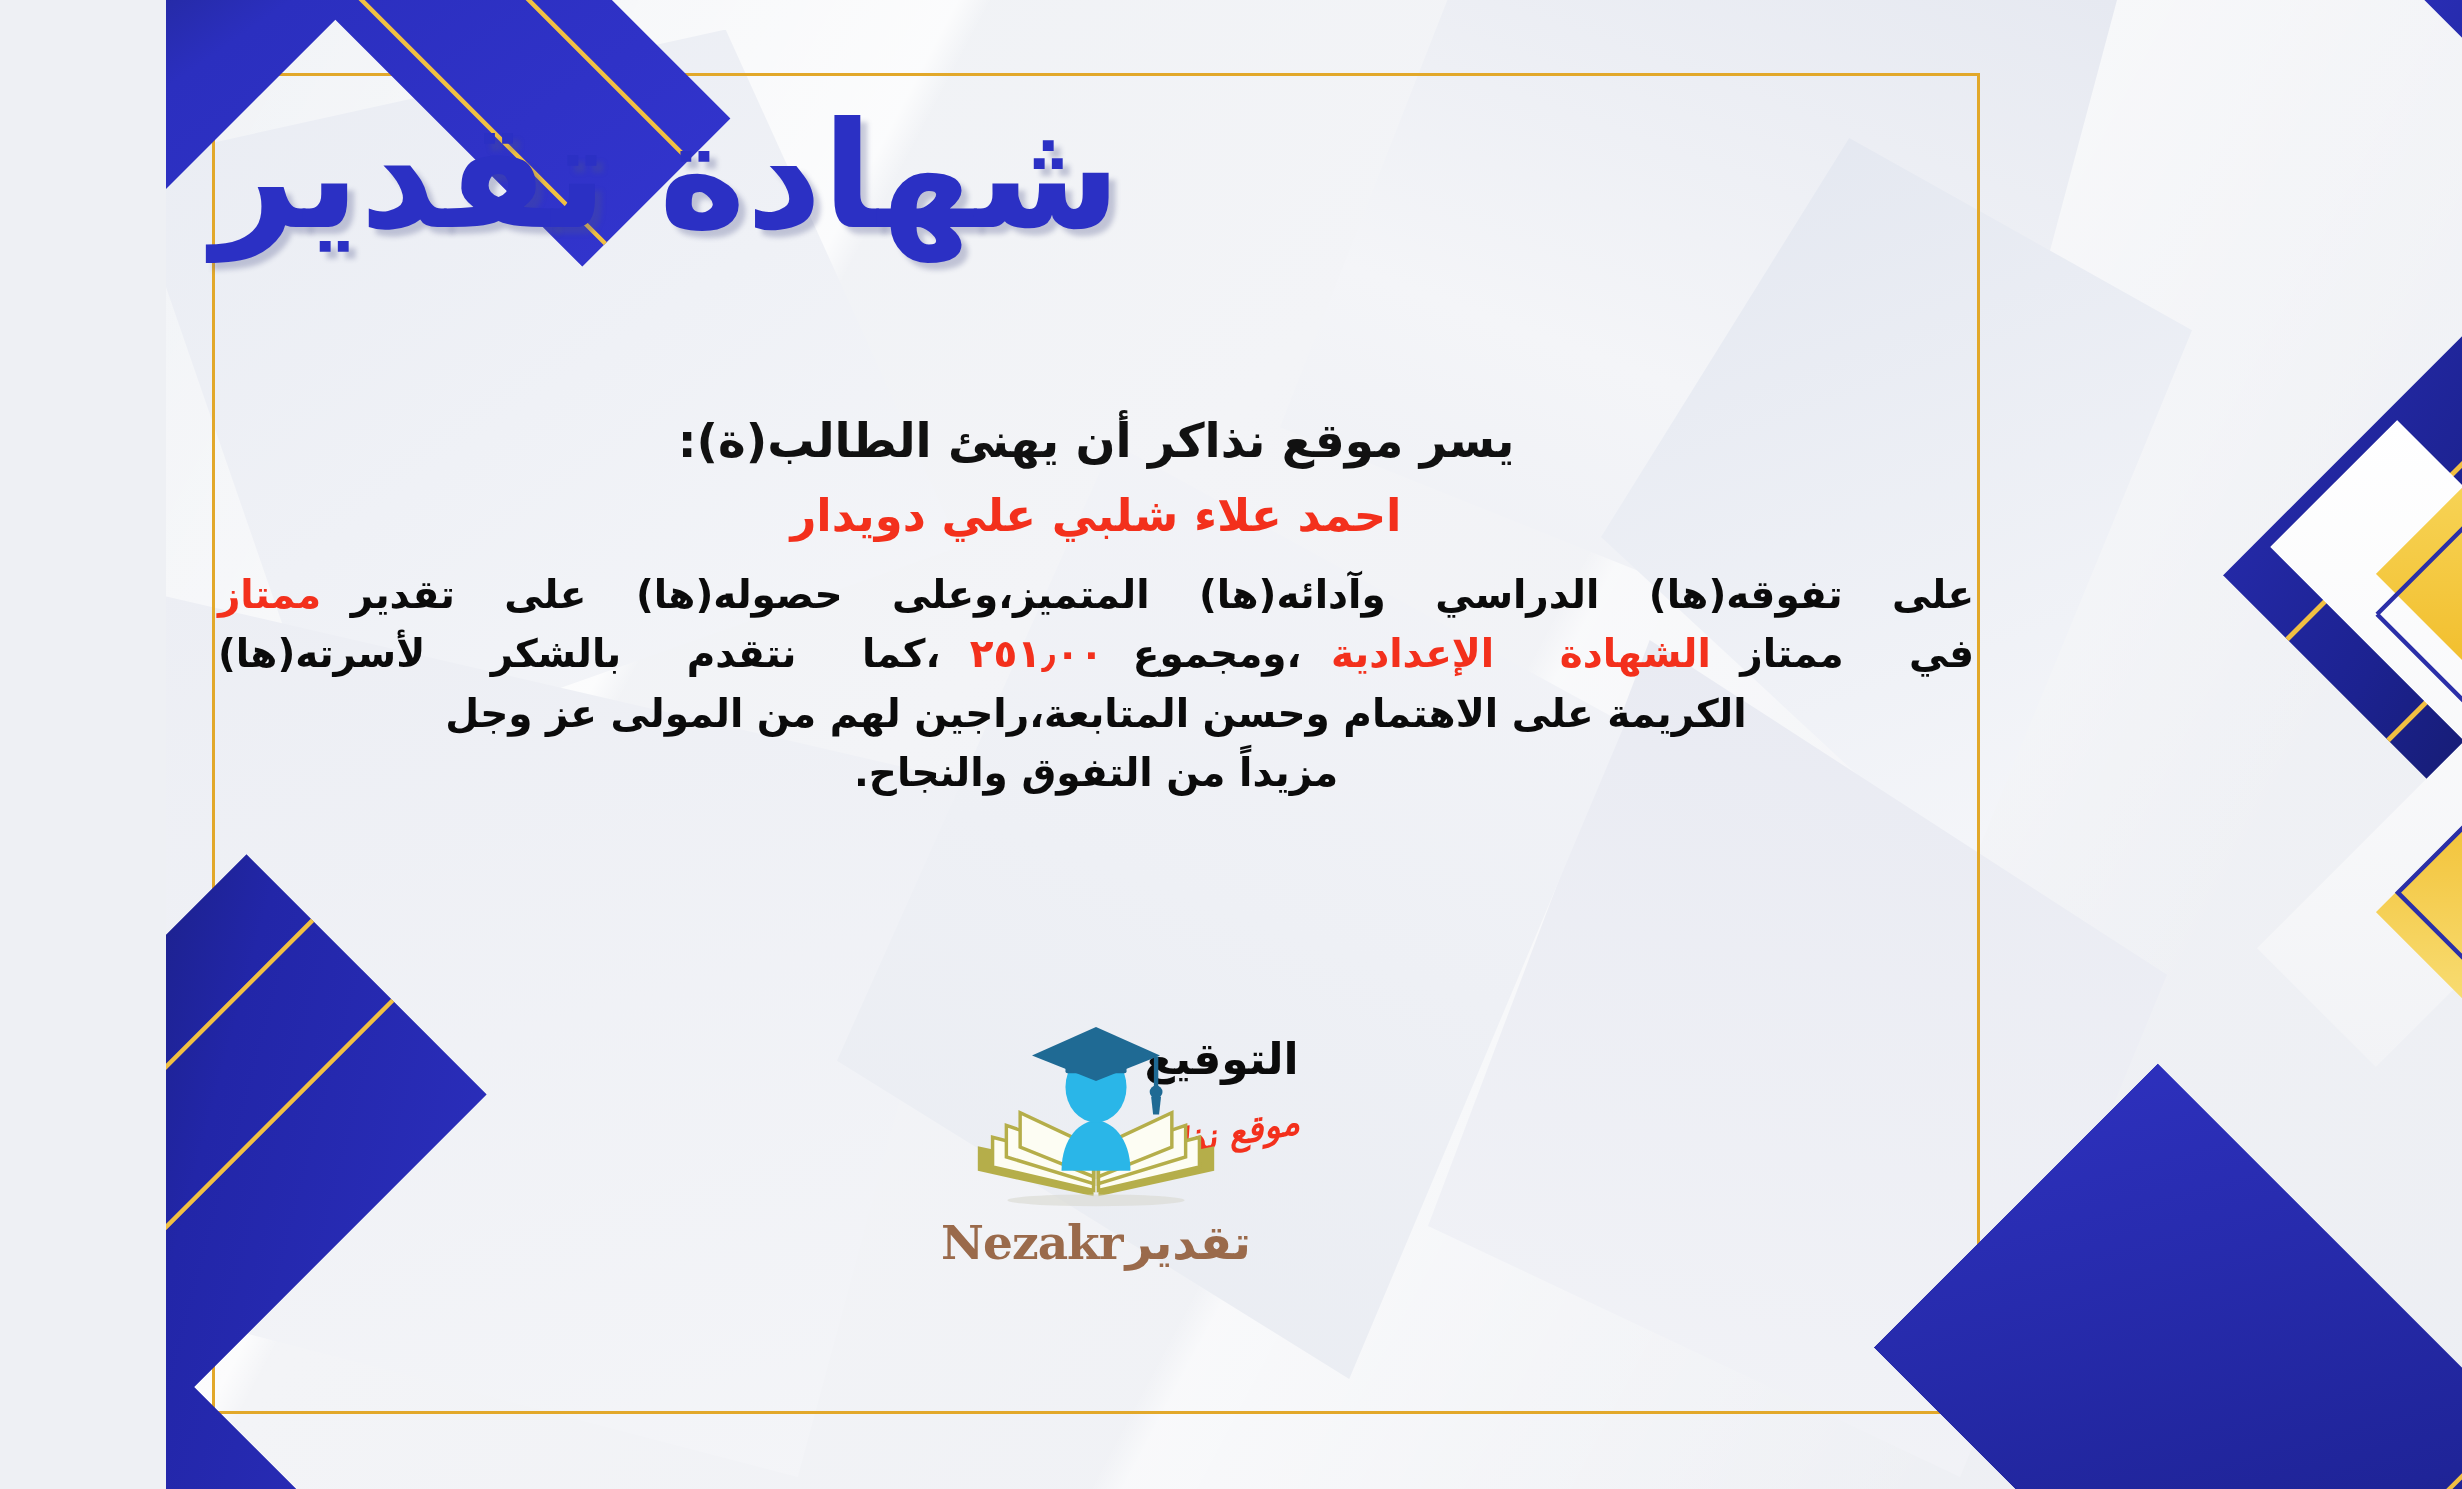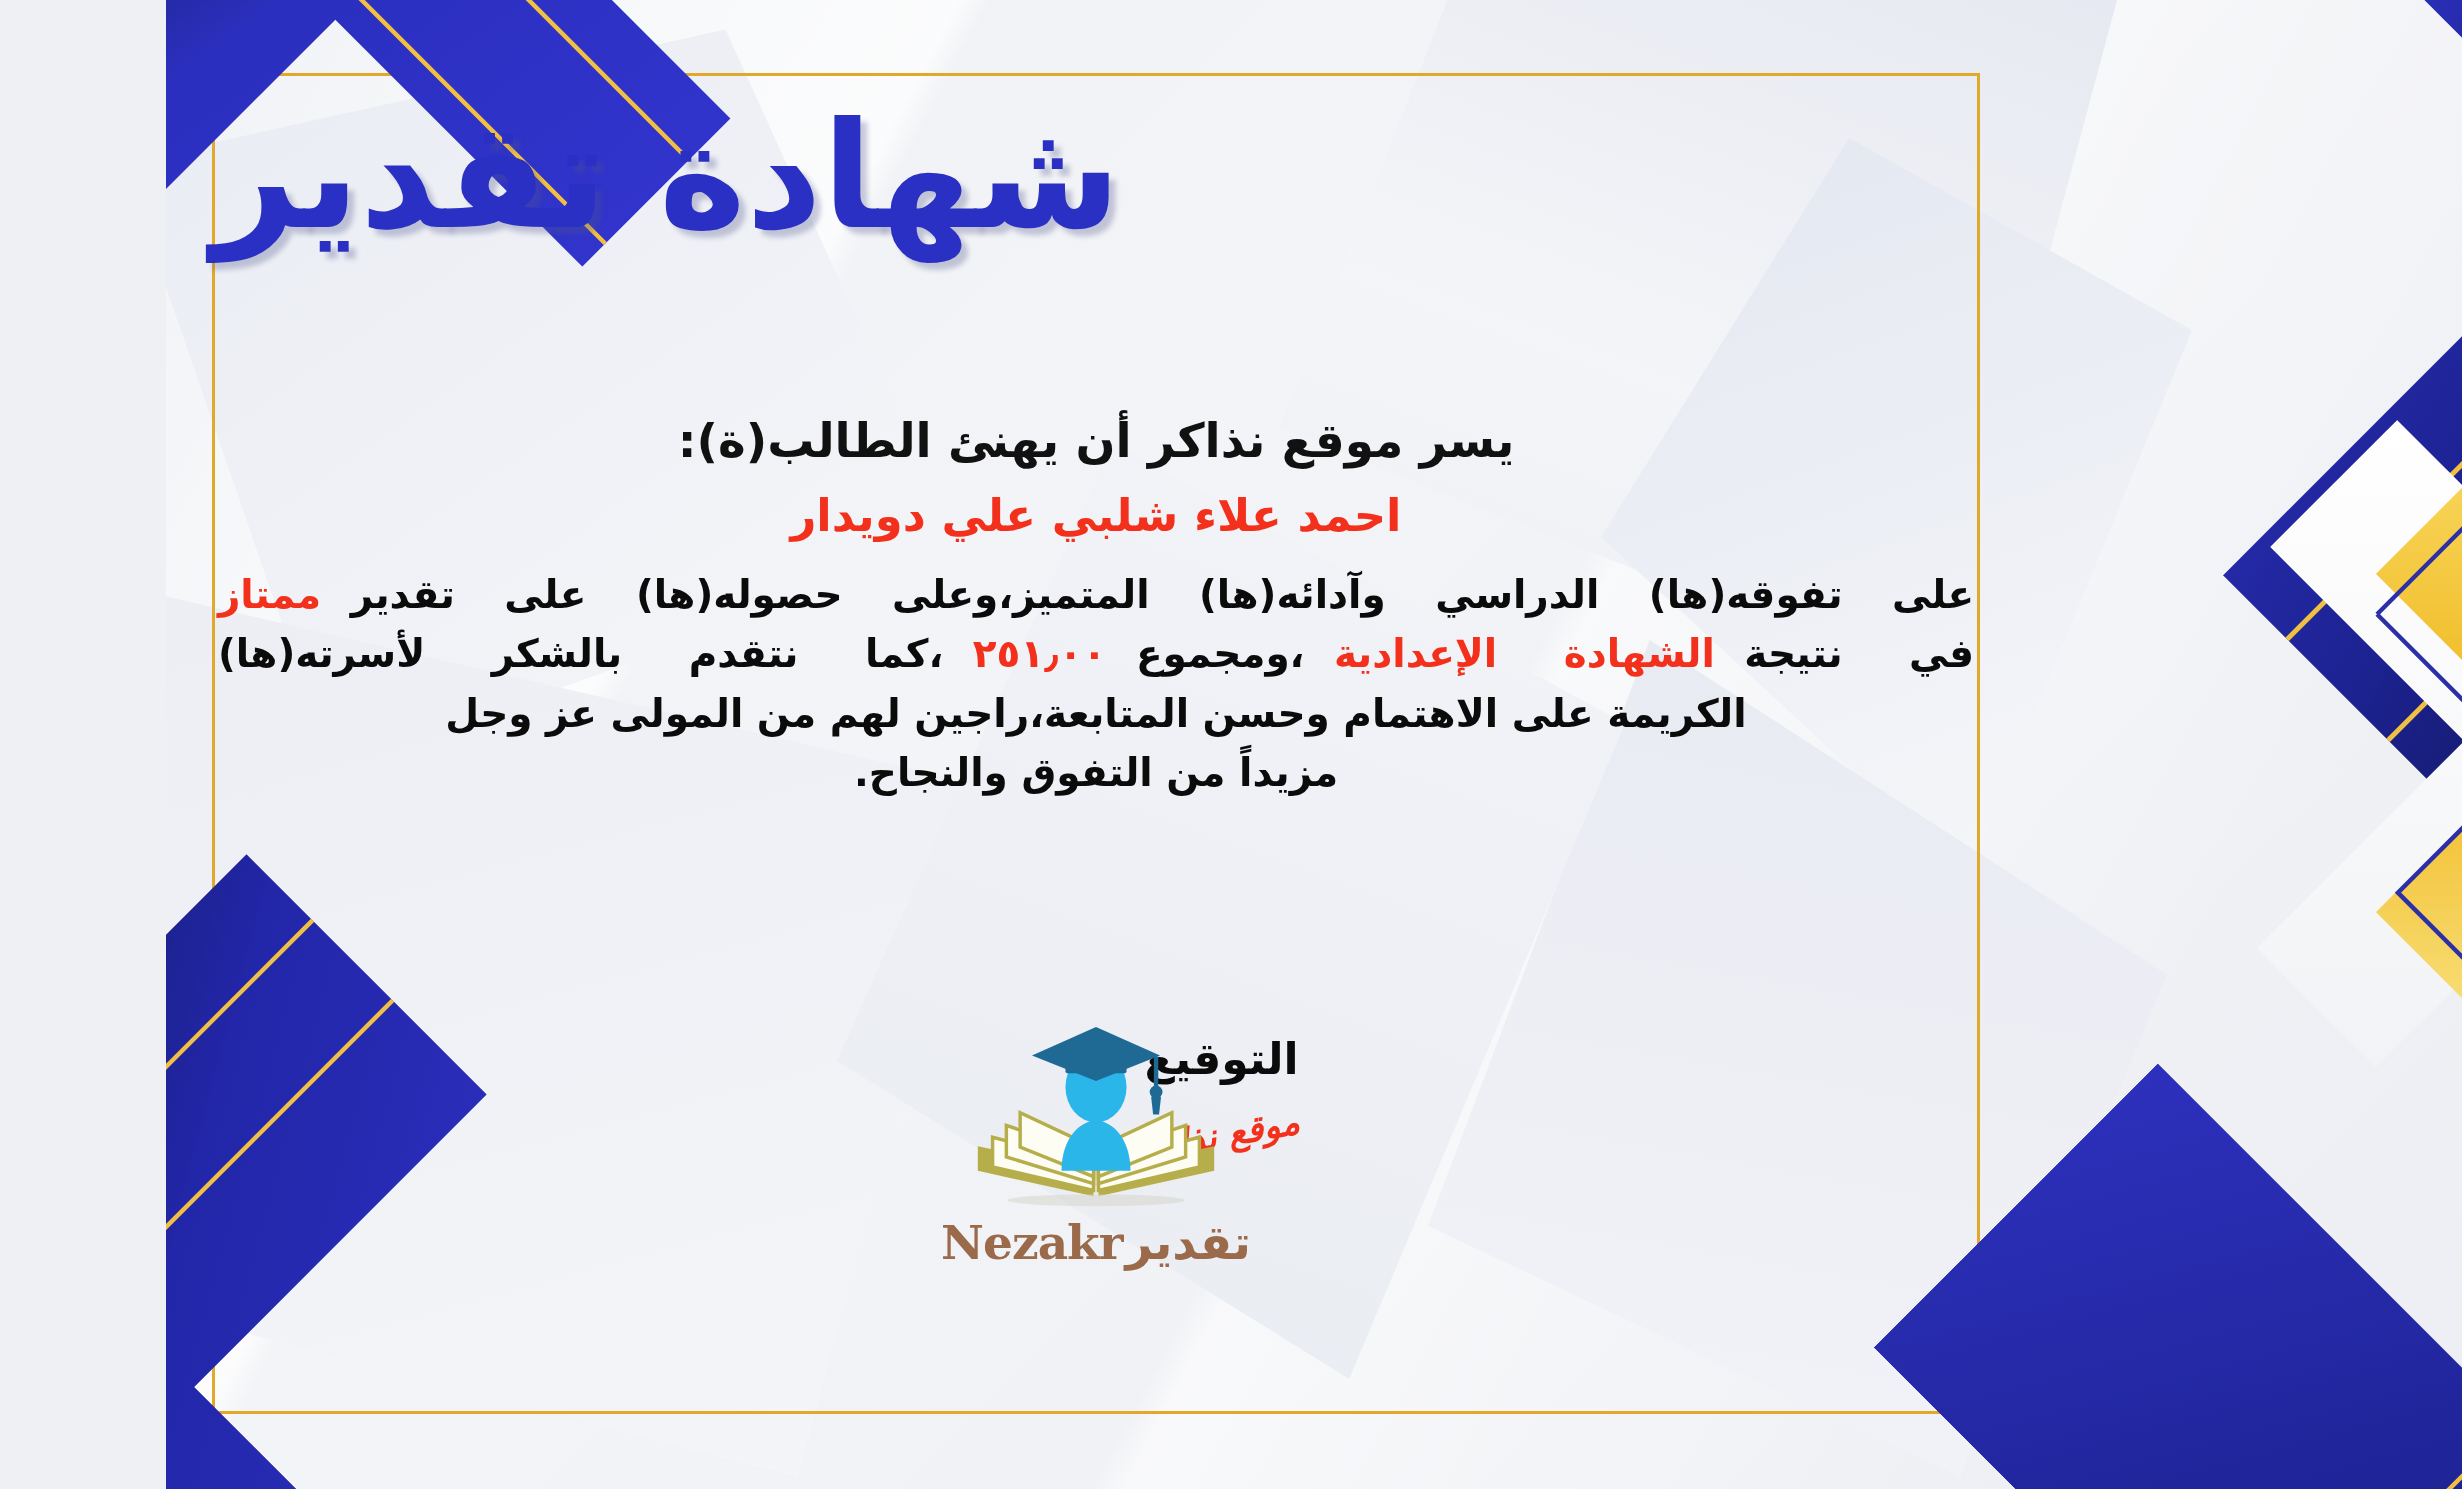--- a/index.html
+++ b/index.html
@@ -214,21 +214,21 @@
     <div class="title">شهادة تقدير</div>
 
     <div class="greeting">يسر موقع نذاكر أن يهنئ الطالب(ة):</div>
 
     <div class="student-name">احمد علاء شلبي علي دويدار</div>
 
     <div class="para">
 
       <span class="ln-just"><span>على تفوقه(ها) الدراسي وآدائه(ها) المتميز،وعلى حصوله(ها) على تقدير</span><span class="sp"></span><span class="hl">ممتاز</span></span>
 
-      <span class="ln-just"><span>في نتيجة</span><span class="sp"></span><span class="hl">الشهادة الإعدادية</span><span class="sp"></span><span>،ومجموع</span><span class="sp"></span><span class="hl">٢٥١٫٠٠</span><span class="sp"></span><span>،كما نتقدم بالشكر لأسرته(ها)</span></span>
+      <span class="ln-just"><span>في ممتاز</span><span class="sp"></span><span class="hl">الشهادة الإعدادية</span><span class="sp"></span><span>،ومجموع</span><span class="sp"></span><span class="hl">٢٥١٫٠٠</span><span class="sp"></span><span>،كما نتقدم بالشكر لأسرته(ها)</span></span>
 
       <span class="ln">الكريمة على الاهتمام وحسن المتابعة،راجين لهم من المولى عز وجل</span>
       <span class="ln">مزيداً من التفوق والنجاح.</span>
     </div>
 
     <div class="sign-block">
       <div class="sign-label">التوقيع</div>
       <div class="sign-script">موقع نذاكر</div>
     </div>
 

